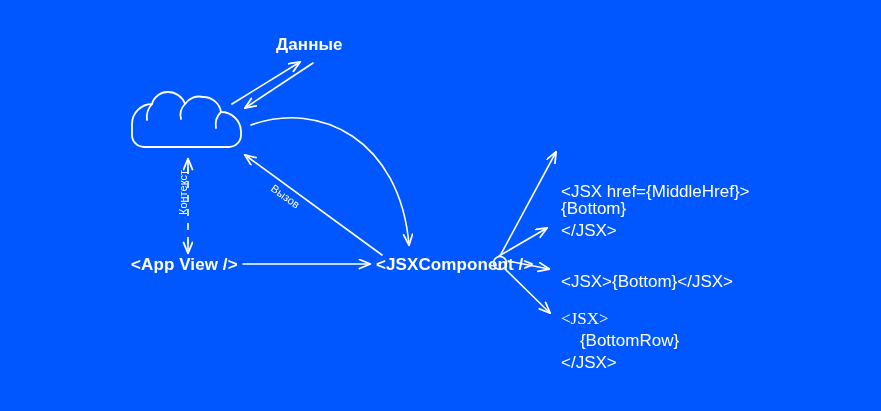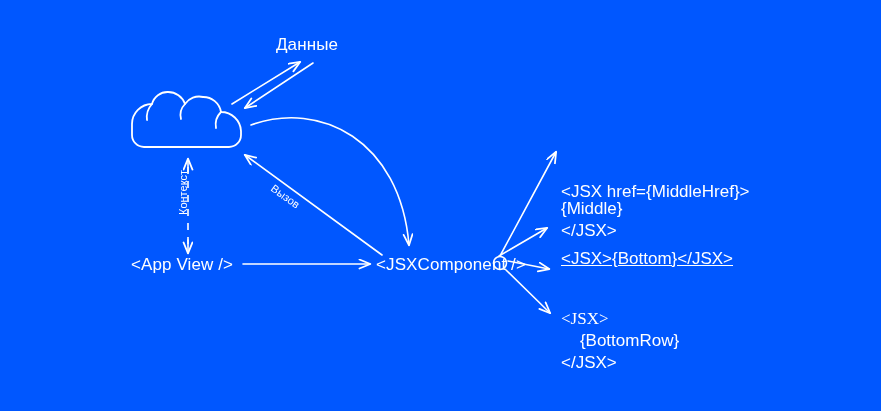--- a/index.html
+++ b/index.html
@@ -51,20 +51,21 @@
     stroke-width: 1.6;
   }
   .diagram-text {
     position: absolute;
     color: #ffffff;
     font-family: "Liberation Sans", "DejaVu Sans", sans-serif;
     font-size: 17px;
     line-height: 23px;
     white-space: pre;
     letter-spacing: 0.1px;
+    font-weight: bold;
   }
   .label-rot {
     position: absolute;
     color: #ffffff;
     font-family: "Liberation Sans", "DejaVu Sans", sans-serif;
     font-size: 11px;
     white-space: pre;
     transform-origin: 0 0;
   }
   .code-block {
@@ -153,25 +154,25 @@
 
   <div class="label-rot" style="left:276px; top:182px; transform:rotate(36deg);">Вызов</div>
 
   <div class="diagram-text" style="left:376px; top:253px;">&lt;JSXComponent /&gt;</div>
 
   <div class="diagram-text" style="left:131px; top:253px;">&lt;App View /&gt;</div>
 
 
   <div>
     <div class="code-block" style="left:561px; top:180px;text-align:right;">&lt;JSX href={MiddleHref}&gt;</div>
-    <div class="code-block" style="left:561px; top:197px;">{Middle}</div>
+    <div class="code-block" style="left:561px; top:197px;">{Bottom}</div>
     <div class="code-block" style="left:561px; top:219px;">&lt;/JSX&gt;</div>
   </div>
 
-  <div class="code-block" style="left:561px; top:247px;text-decoration:underline;">&lt;JSX&gt;{Bottom}&lt;/JSX&gt;</div>
+  <div class="code-block" style="left:561px; top:270px;">&lt;JSX&gt;{Bottom}&lt;/JSX&gt;</div>
 
   <div>
     <div class="code-block" style="left:561px; top:307px;font-family:Liberation Serif, serif;">&lt;JSX&gt;</div>
     <div class="code-block" style="left:561px; top:329px;">    {BottomRow}</div>
     <div class="code-block" style="left:561px; top:351px;">&lt;/JSX&gt;</div>
   </div>
 
 </div>
 
 </body></html>

